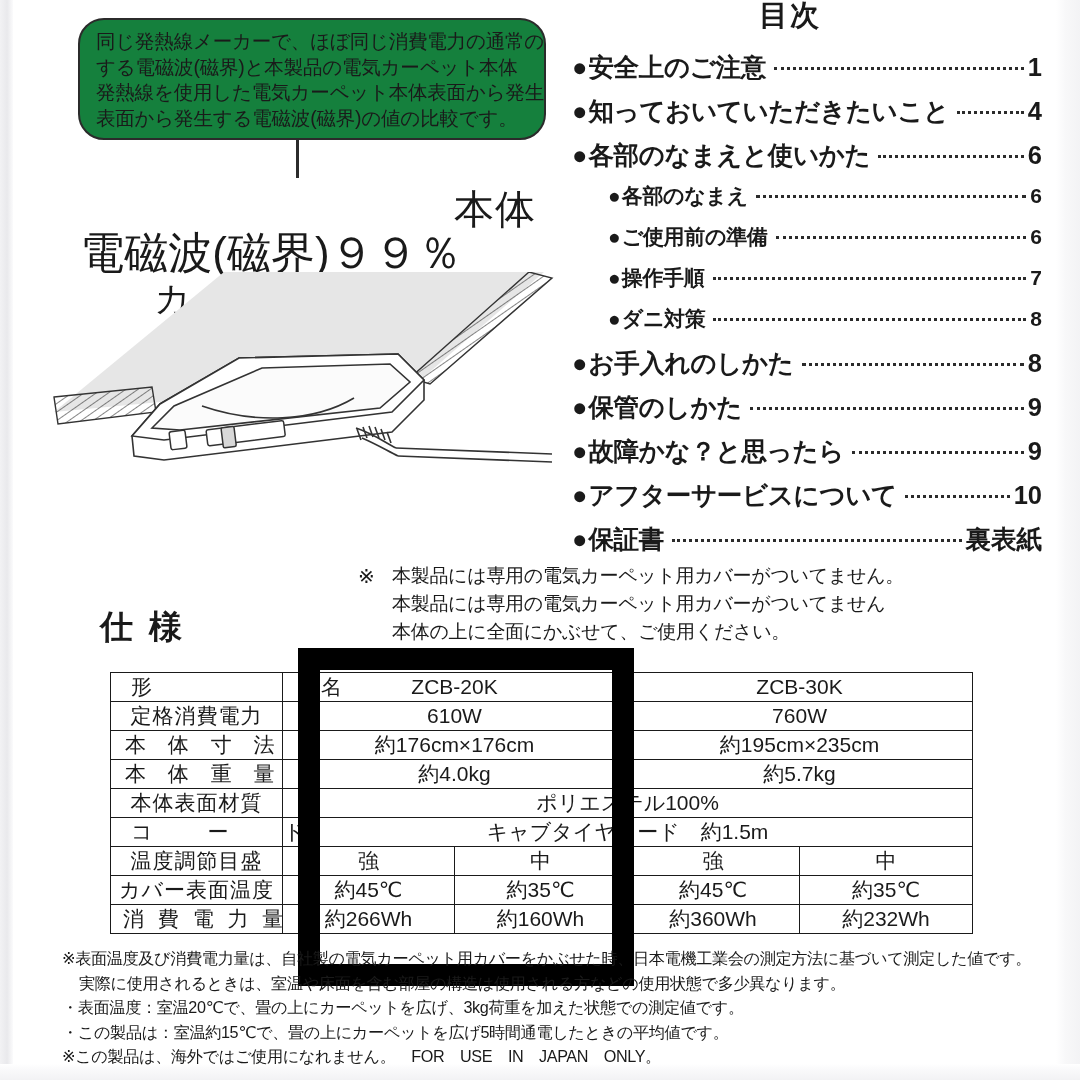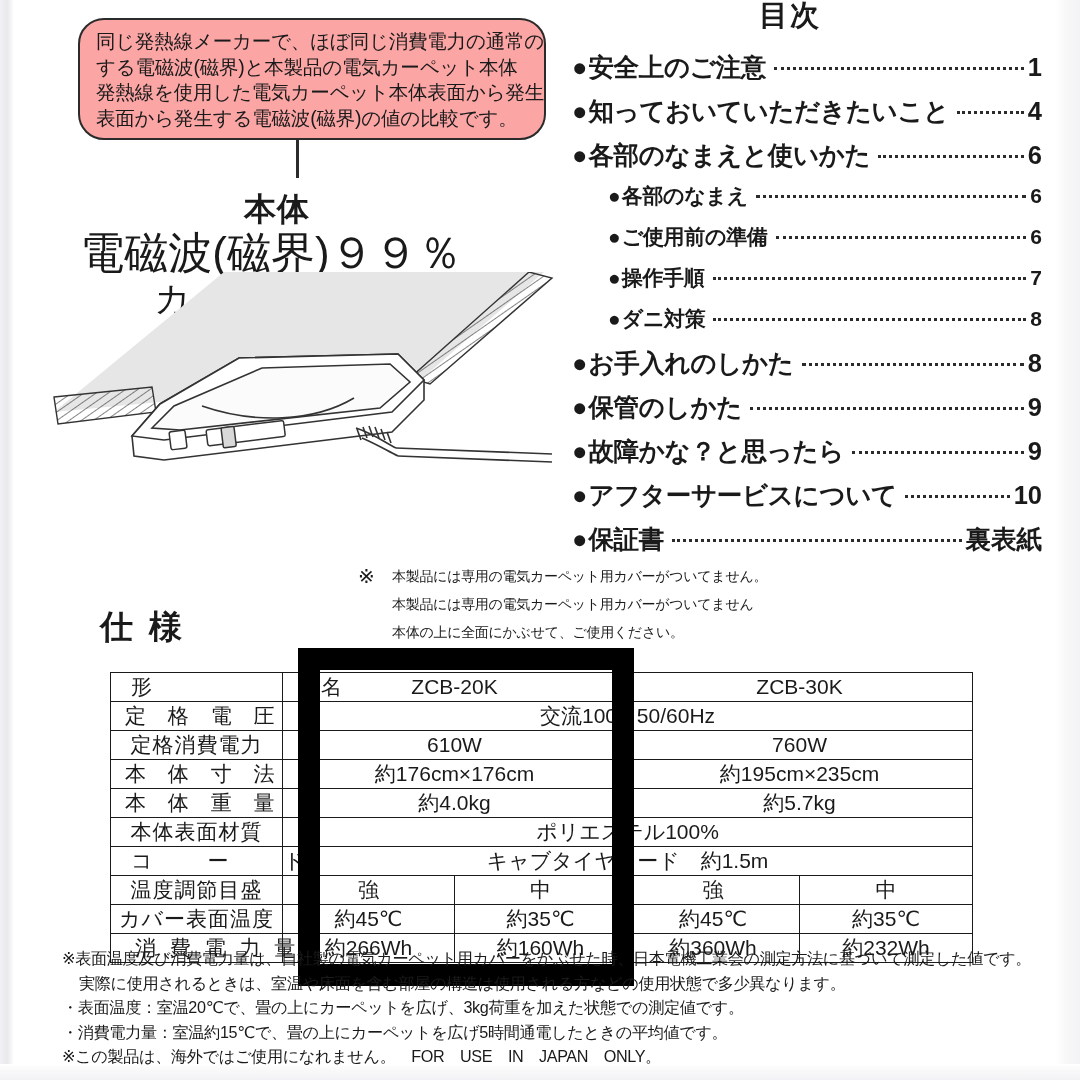--- a/index.html
+++ b/index.html
@@ -30,21 +30,21 @@
     background: linear-gradient(to top, #f2f2f4 0%, #fafafb 70%, #ffffff 100%);
   }
 
   
   .callout {
     position: absolute;
     left: 78px; top: 18px;
     width: 468px; height: 122px;
     border: 2.5px solid #2b2b2b;
     border-radius: 26px;
-    background: #fca5a5;
+    background: #15803d;
     box-sizing: border-box;
     padding: 9px 12px 0 16px;
   }
   .callout p {
     margin: 0;
     font-size: 19.5px;
     line-height: 25.5px;
     letter-spacing: -0.2px;
     white-space: nowrap;
   }
@@ -57,24 +57,23 @@
 
   
   .headline {
     position: absolute;
     left: 6px; top: 188px;
     width: 530px;
     text-align: center;
     pointer-events: none;
   }
   .headline .l1 {
-    font-size: 32px; line-height: 42px; letter-spacing: 1px;
-    text-align: center;
+    font-size: 40px; line-height: 42px; letter-spacing: 1px;
+    text-align: right;
     padding-left: 12px;
-    font-weight: bold;
   }
   .headline .l2 {
     font-size: 44px; line-height: 46px; letter-spacing: 0px;
   }
   .headline .l3 {
     font-size: 36px; line-height: 46px; letter-spacing: 1px;
     text-align: center;
     padding-right: 120px;
   }
 
@@ -120,21 +119,21 @@
     position: absolute;
     left: 358px; top: 562px;
     width: 660px;
   }
   .note-mark {
     position: absolute; left: 0; top: 2px;
     font-size: 20px;
   }
   .note-lines { padding-left: 34px; }
   .note-lines div {
-    font-size: 14px;
+    font-size: 19px;
     line-height: 28px;
     white-space: nowrap;
     letter-spacing: -0.3px;
   }
 
   
   .spec-heading {
     position: absolute;
     left: 100px; top: 605px;
     font-size: 33px;
@@ -168,21 +167,21 @@
   .spec-table td.lbl.sp {
     letter-spacing: 8px;
     padding-left: 14px;
   }
   .spec-table td.lbl.sp2 {
     letter-spacing: 17px;
     padding-left: 20px;
   }
   .spec-table td.lbl.sp3 {
     letter-spacing: 4px;
-    padding-left: 24px;
+    padding-left: 12px;
     margin-top: 14px;
   }
 
   
   .black-frame {
     position: absolute;
     left: 298px; top: 648px;
     width: 336px; height: 338px;
     border: 22px solid #000000;
     box-sizing: border-box;
@@ -361,24 +360,20 @@
       <col style="width:173px">
       <col style="width:173px">
     </colgroup>
     <tbody id="spec-body">
         <tr>
           <td class="lbl sp2">形　　　　名</td>
           <td colspan="2">ZCB-20K</td>
           <td colspan="2">ZCB-30K</td>
         </tr>
         <tr>
-          <td class="lbl sp">定 格 電 圧</td>
-          <td colspan="4">交流100V 50/60Hz</td>
-        </tr>
-        <tr>
           <td class="lbl">定格消費電力</td>
           <td colspan="2">610W</td>
           <td colspan="2">760W</td>
         </tr>
         <tr>
           <td class="lbl sp">本 体 寸 法</td>
           <td colspan="2">約176cm×176cm</td>
           <td colspan="2">約195cm×235cm</td>
         </tr>
         <tr>
@@ -417,17 +412,17 @@
         </tr>
       </tbody>
   </table>
 
   <div class="black-frame"></div>
 
   <div class="footnotes">
     <div>※表面温度及び消費電力量は、自社製の電気カーペット用カバーをかぶせた時、日本電機工業会の測定方法に基づいて測定した値です。</div>
     <div class="ind">実際に使用されるときは、室温や床面を含む部屋の構造は使用される方などの使用状態で多少異なります。</div>
     <div>・表面温度：室温20℃で、畳の上にカーペットを広げ、3kg荷重を加えた状態での測定値です。</div>
-    <div>・消費電力量：室温約15℃で、畳の上にカーペットを広げ5時間通電したときの平均値です。</div>
+    <div>・この製品は：室温約15℃で、畳の上にカーペットを広げ5時間通電したときの平均値です。</div>
     <div class="fn-en">※この製品は、海外ではご使用になれません。　FOR　USE　IN　JAPAN　ONLY。</div>
   </div>
 
 </div>
 
 </body></html>

